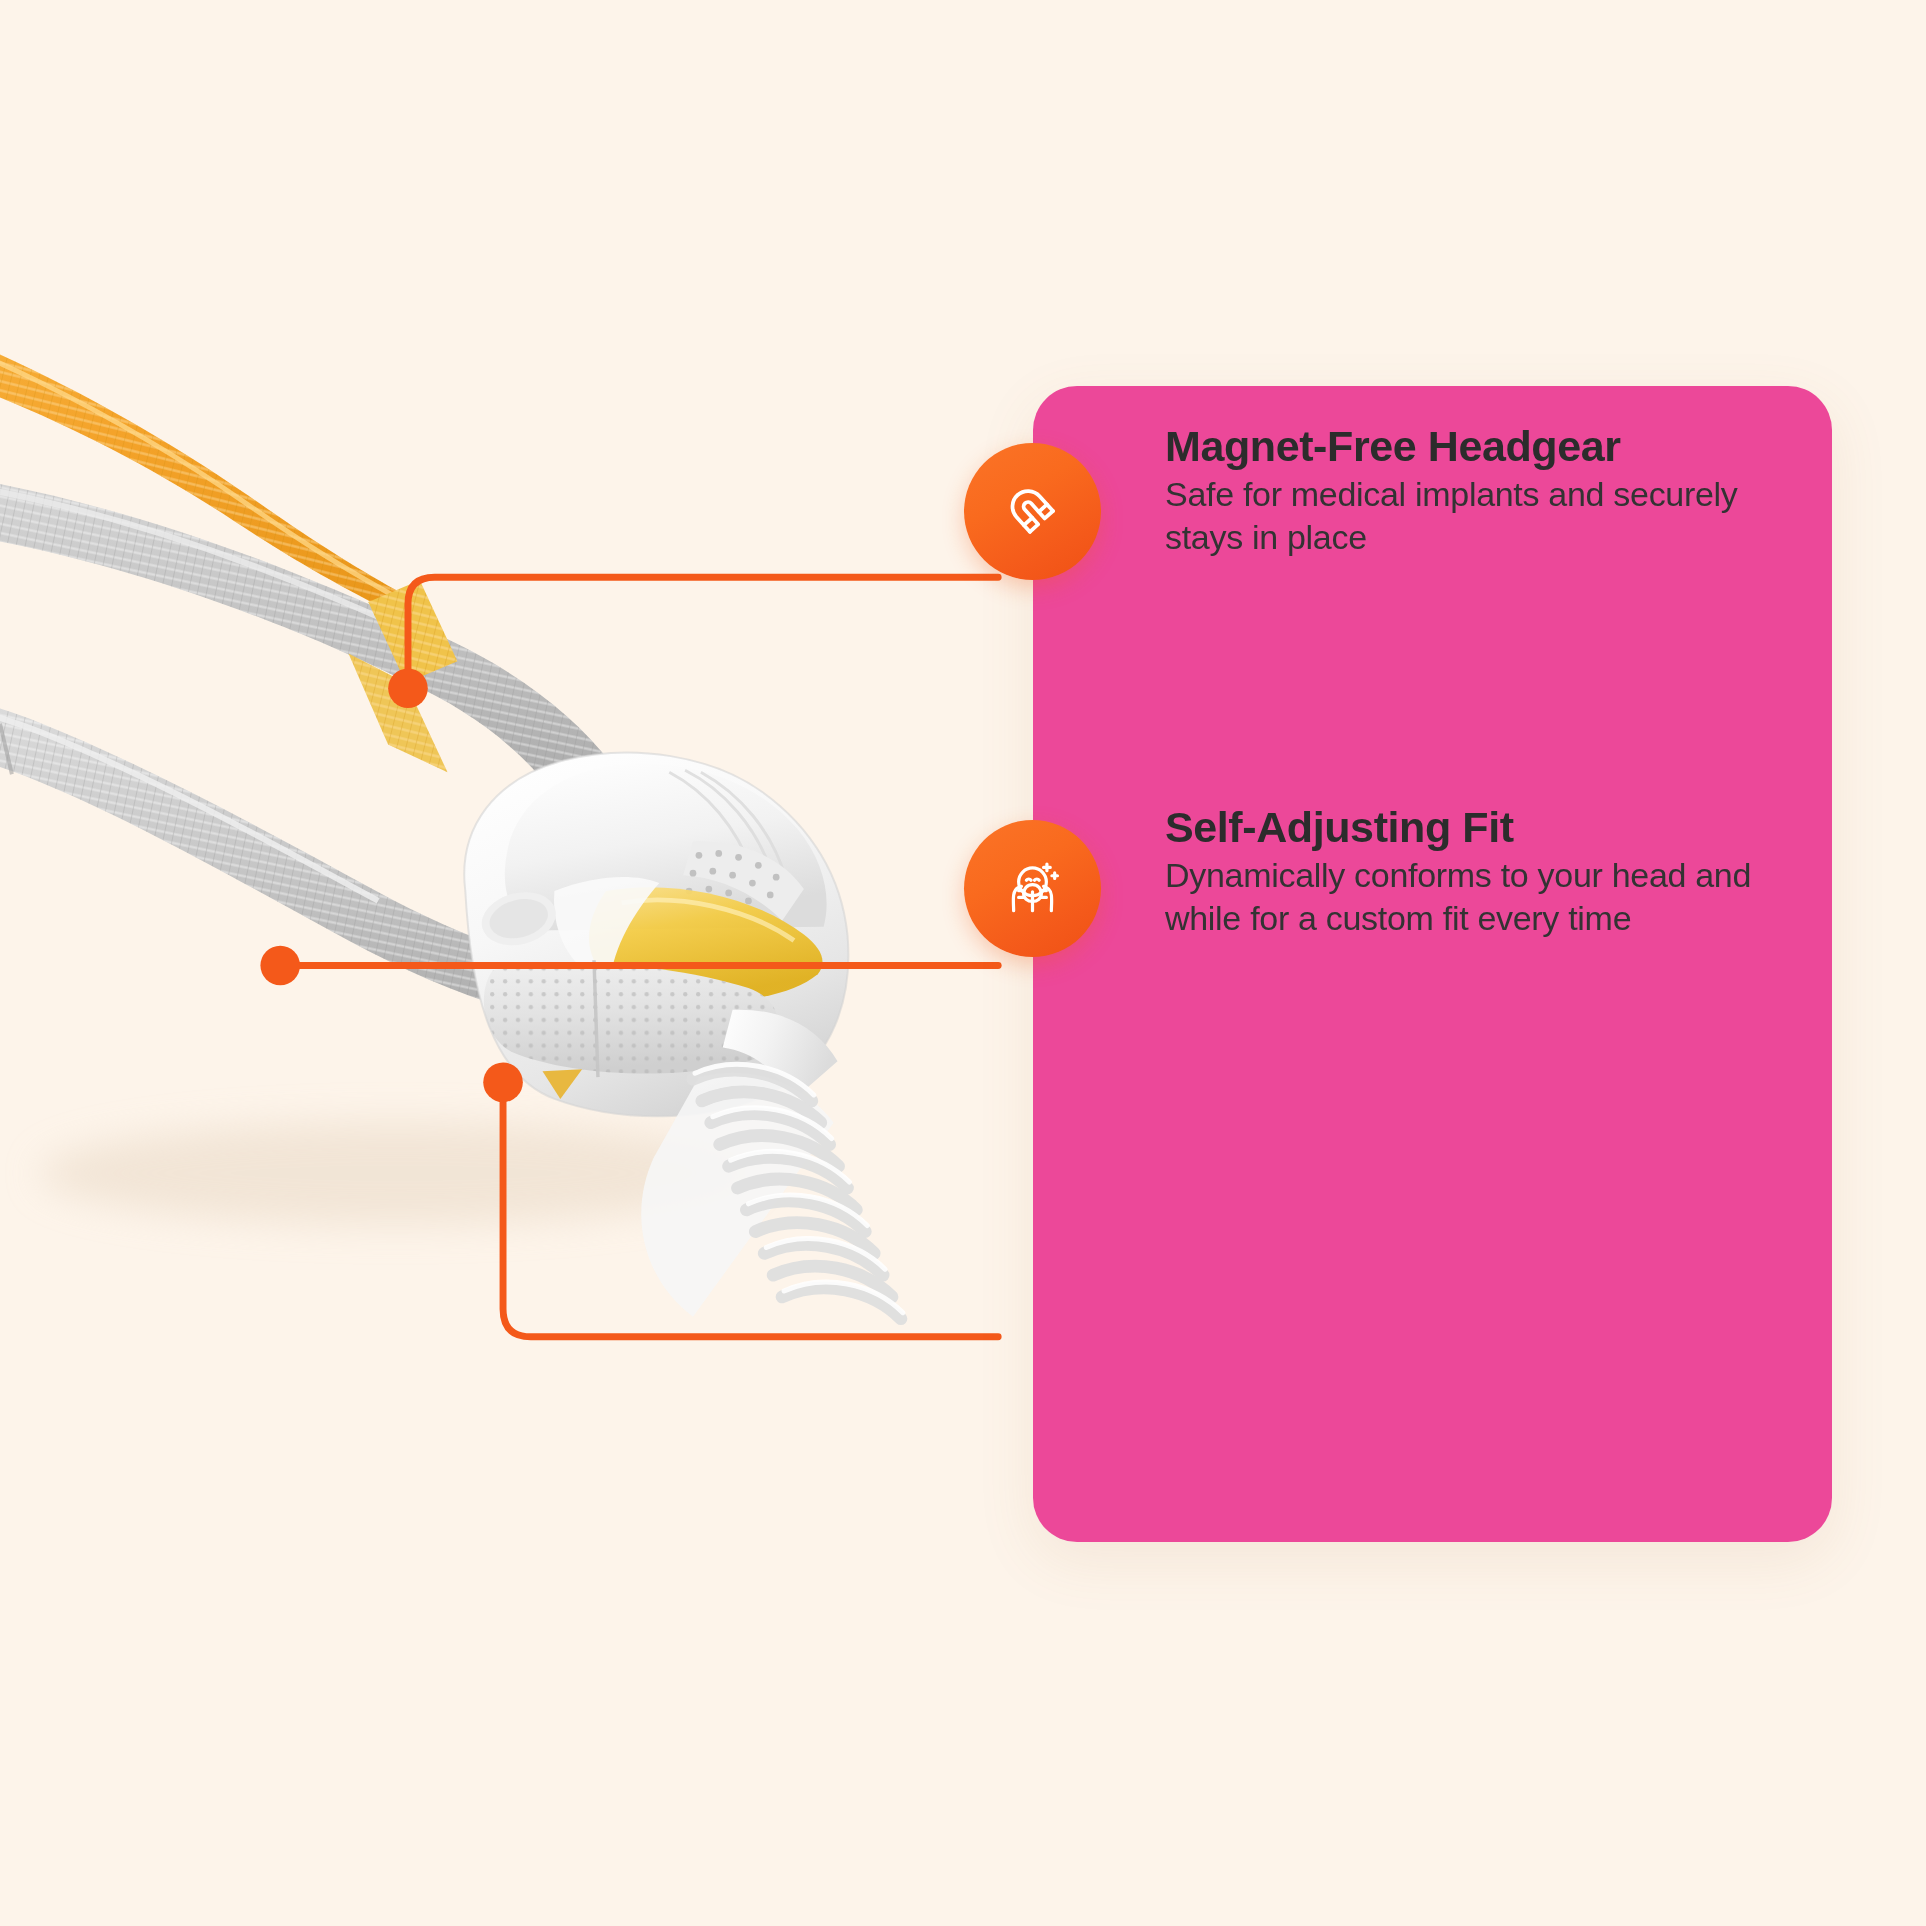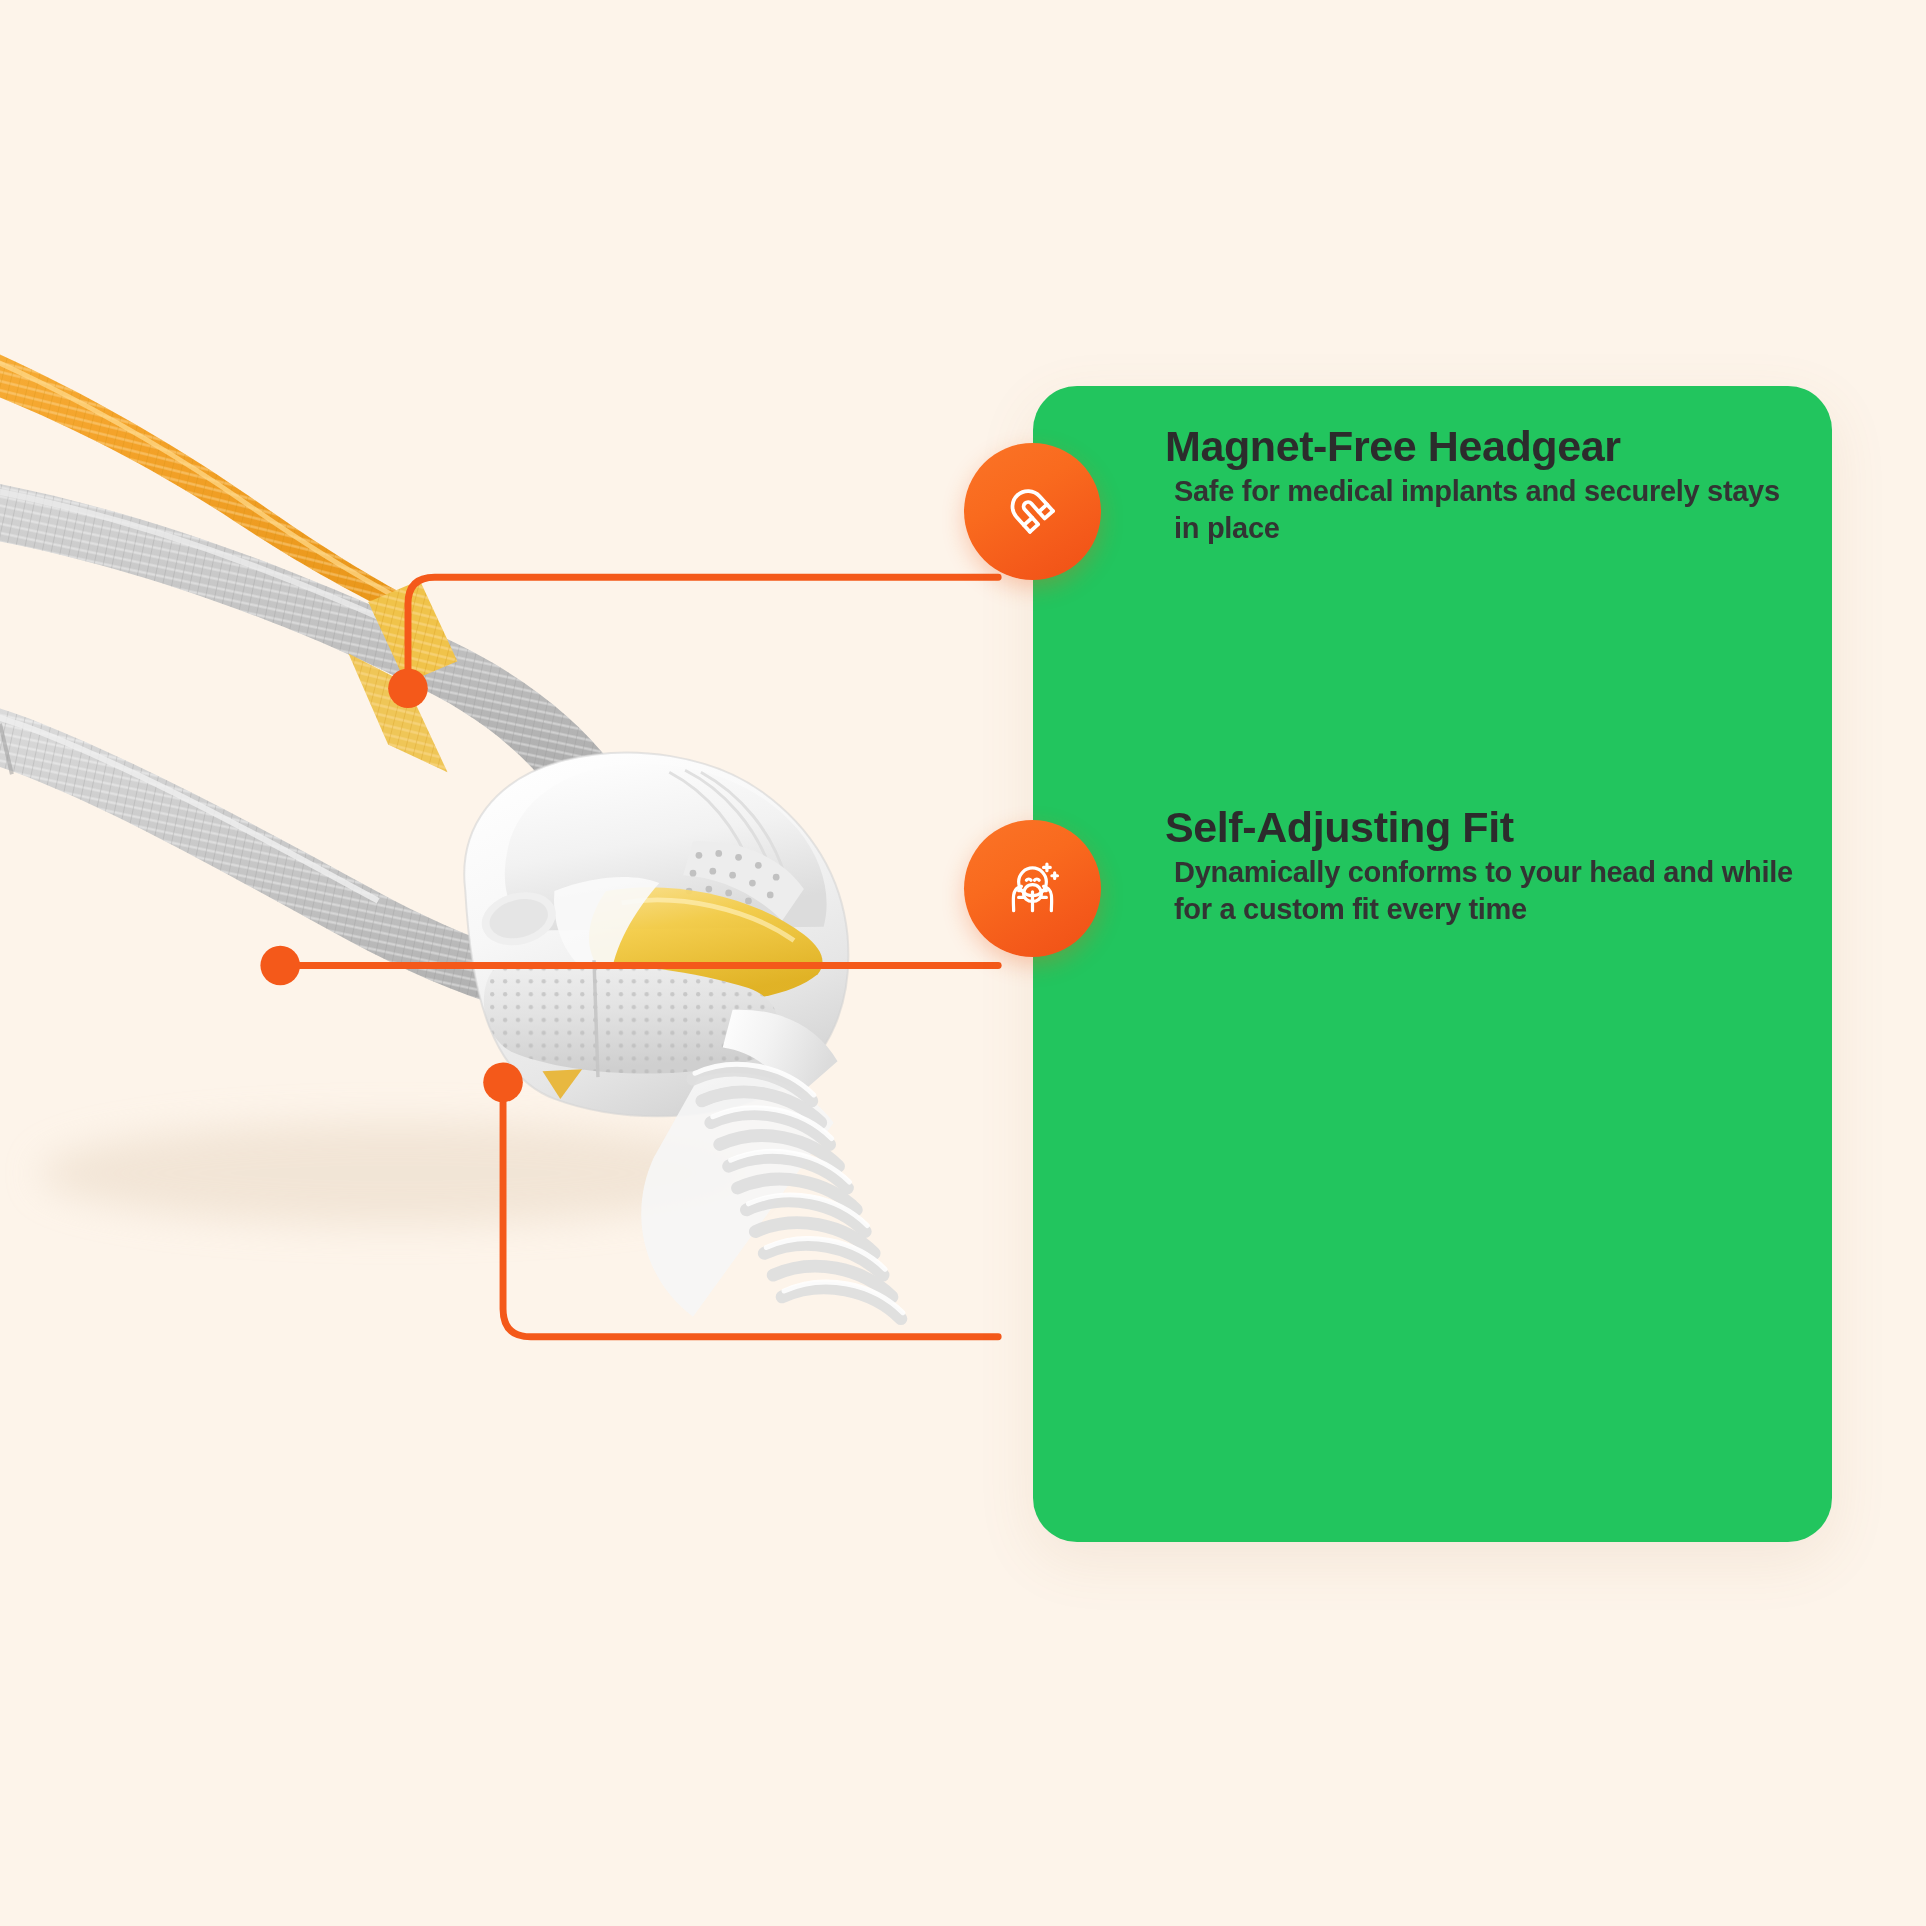--- a/index.html
+++ b/index.html
@@ -16,21 +16,21 @@
   .product-layer { position:absolute; left:0; top:0; width:990px; height:1485px; }
 
   
   .connector-layer { position:absolute; left:0; top:0; width:1927px; height:1927px; pointer-events:none; }
 
   
   .info-card {
     position:absolute;
     left:1033px; top:386px;
     width:799px; height:1156px;
-    background:#22c55e;
+    background:#ec4899;
     border-radius:44px;
     box-shadow:0 18px 59px rgba(170,120,70,0.10);
     z-index:5;
   }
 
   .feature {
     position:absolute;
     left:0; width:100%;
     display:flex;
     align-items:flex-start;
@@ -53,22 +53,22 @@
   .icon-badge-2 { top:18px; }
   .icon-badge-3 { top:57px; }
   .icon-badge svg { width:71px; height:71px; display:block; }
 
   .feature-text { margin-left:132px; padding-right:18px; width:665px; }
   .feature-title {
     font-size:43px; font-weight:700; color:#2c2c2c;
     letter-spacing:-0.4px; line-height:1.17;
   }
   .feature-desc {
-    font-size:29px; font-weight:700; color:#333333;
-    line-height:1.27; letter-spacing:-0.3px; margin-top:2px;margin-left:9px;
+    font-size:34px; font-weight:400; color:#333333;
+    line-height:1.27; letter-spacing:-0.3px; margin-top:2px;
   }
 </style>
 </head>
 <body>
 
 <div id="stage">
 
   <div class="product-layer">
     <svg width="990" height="1485" viewBox="0 0 1000 1500">
       <defs>

